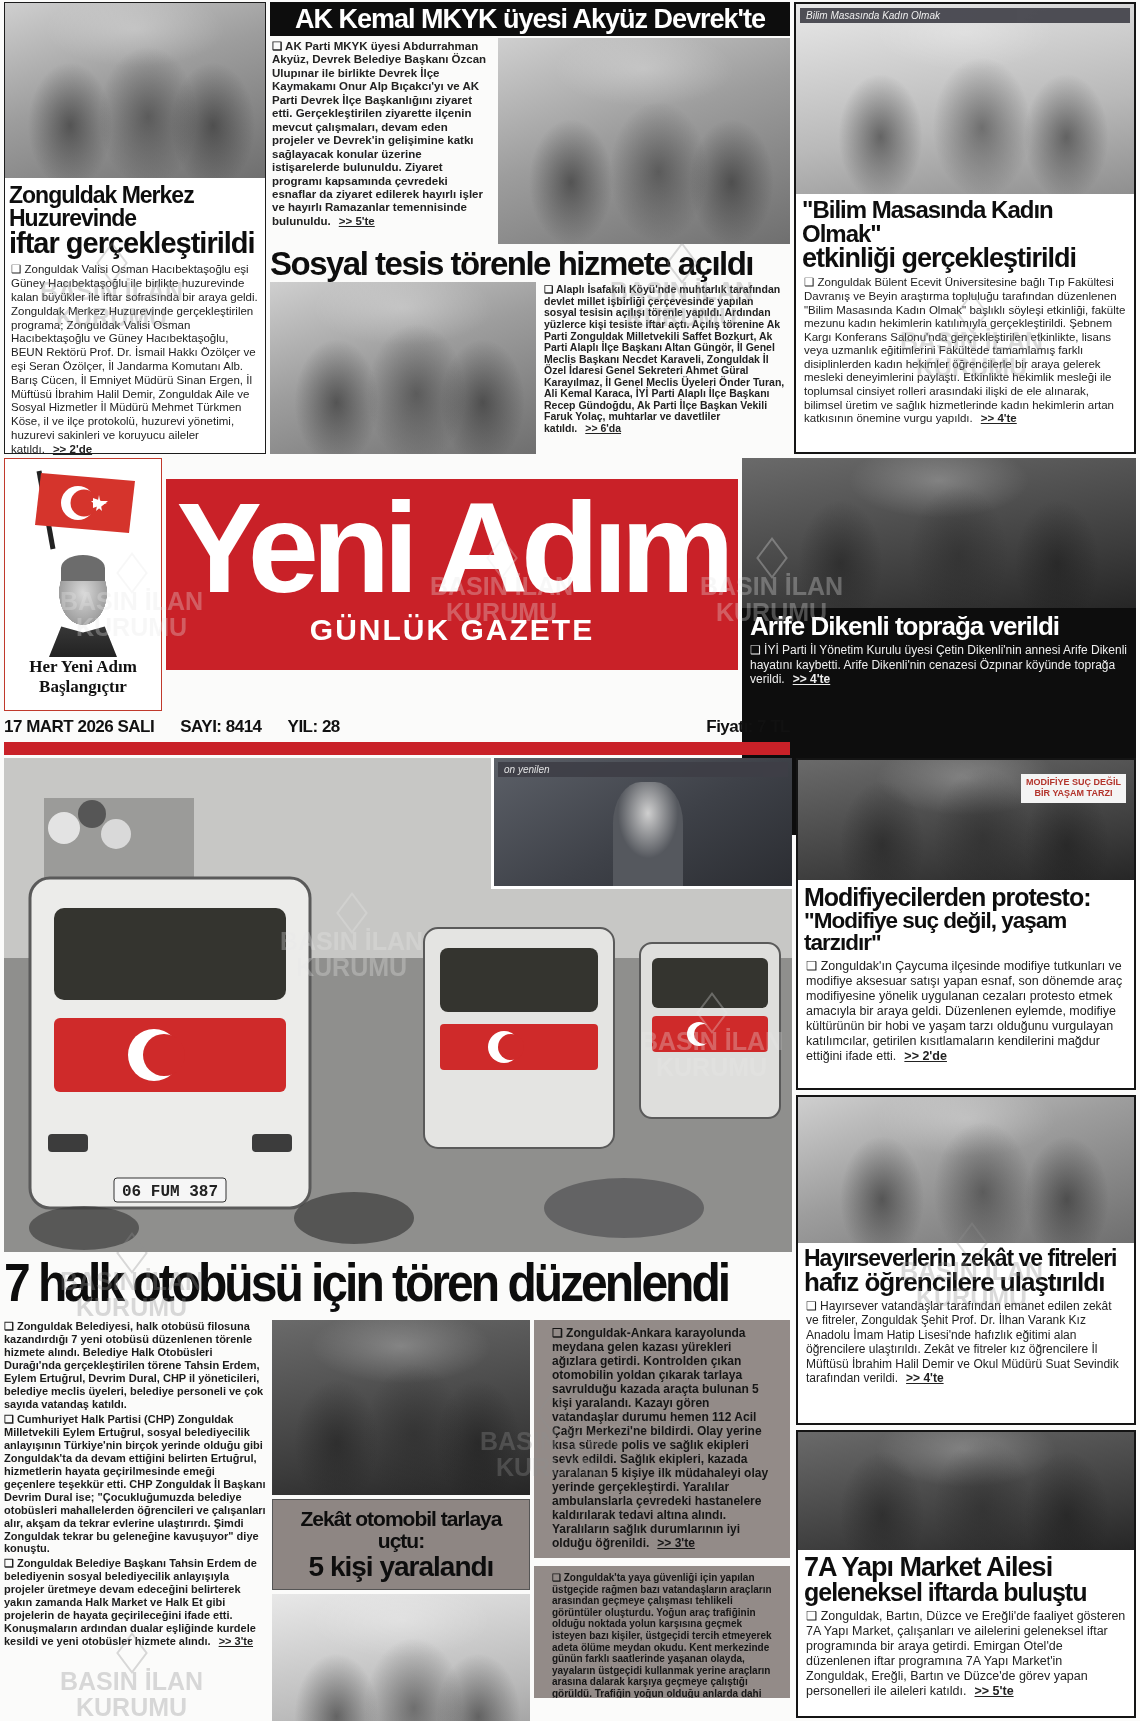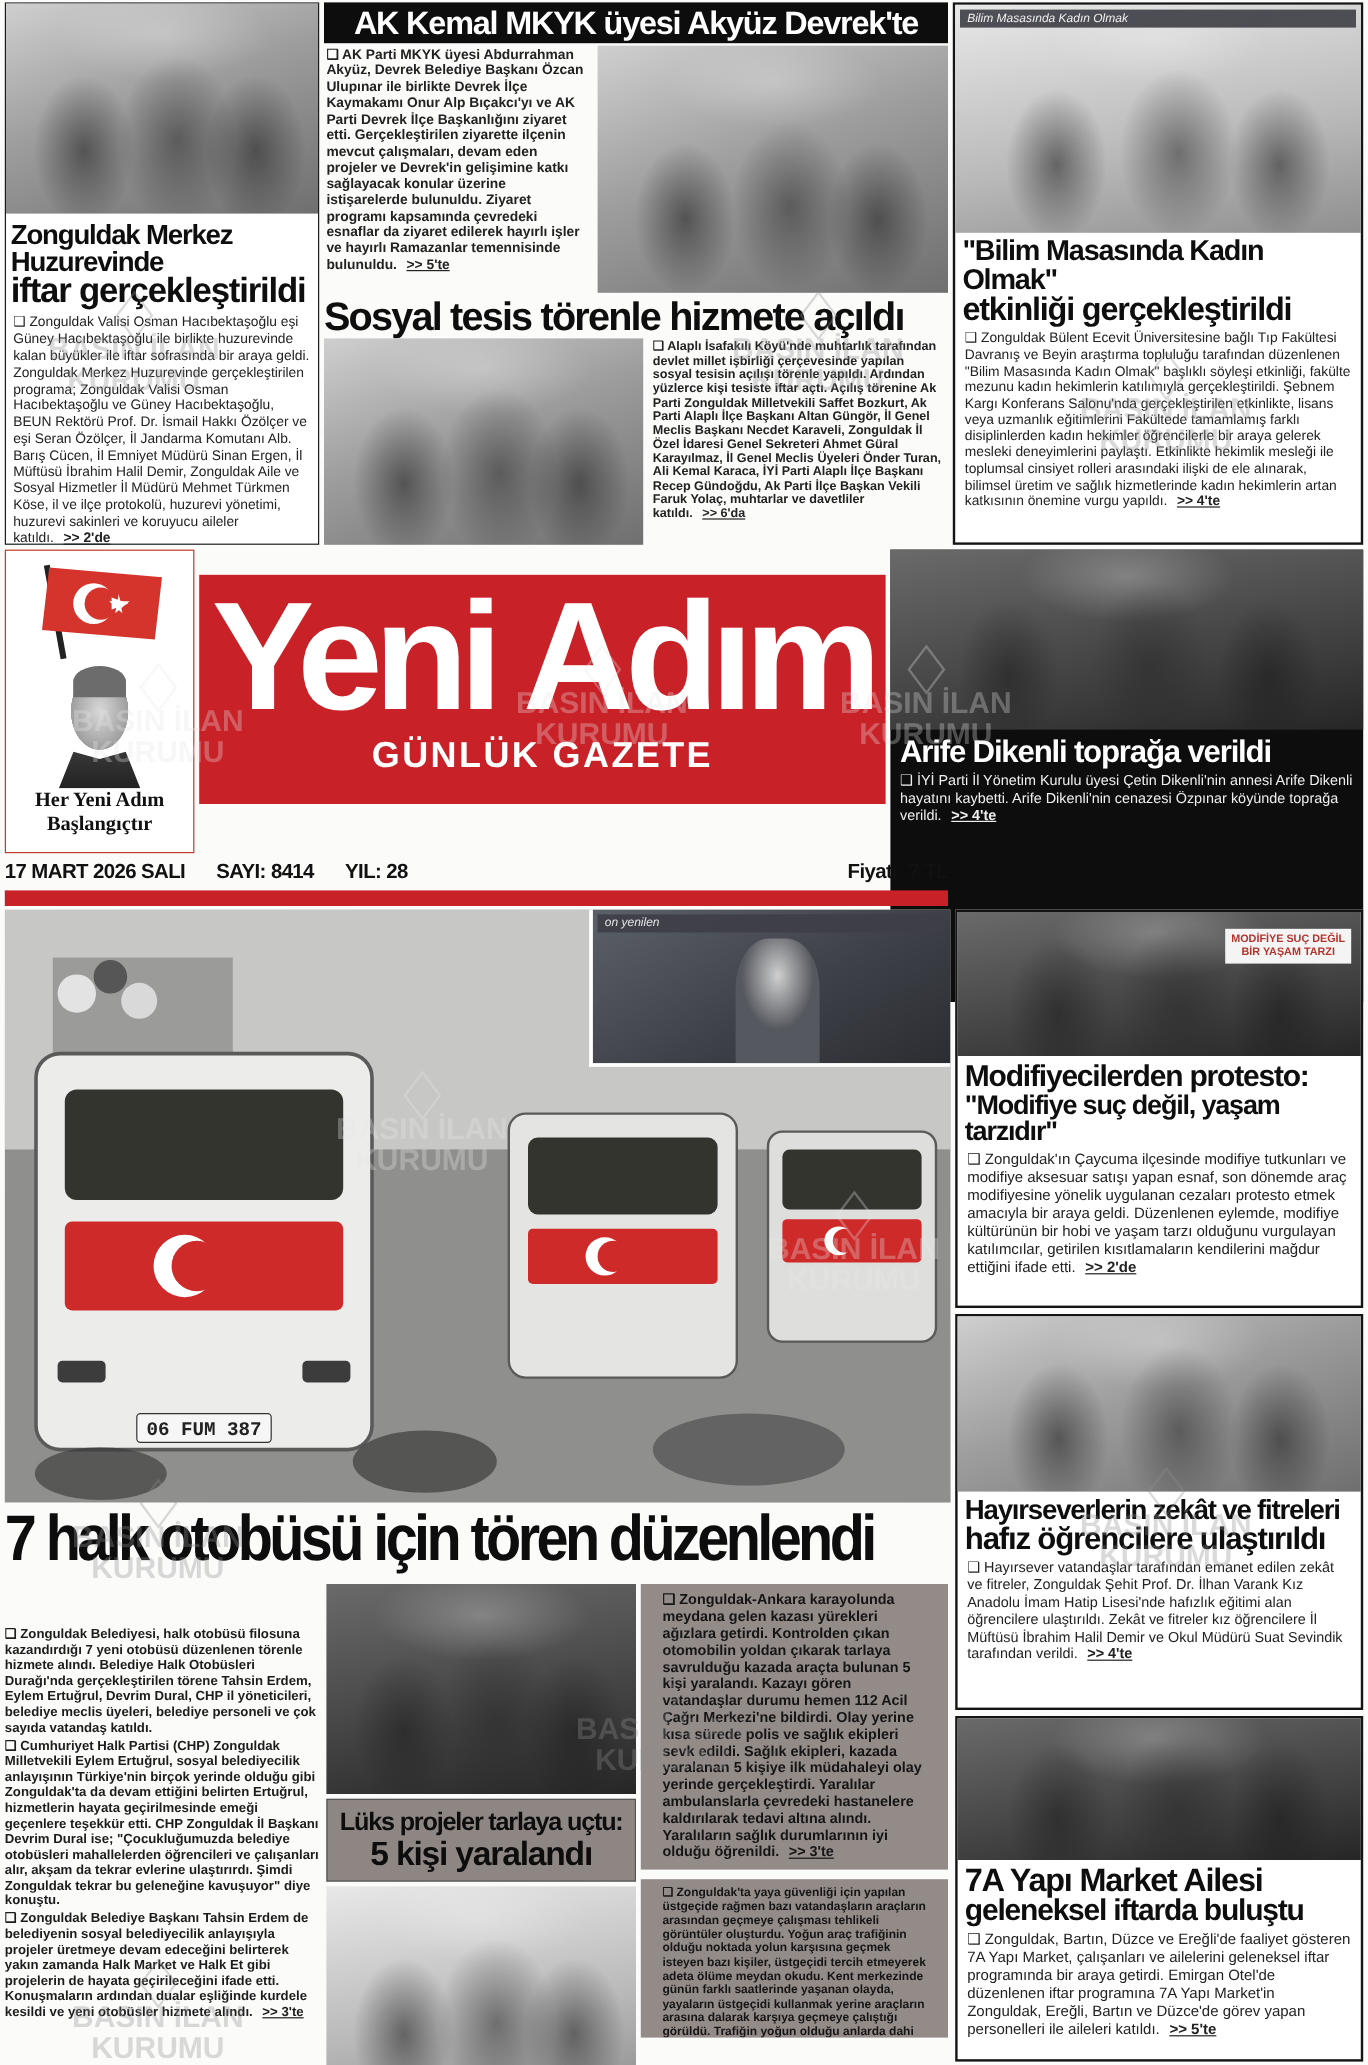--- a/index.html
+++ b/index.html
@@ -77,21 +77,21 @@
       background:radial-gradient(40px 60px at 50% 30%,#cfcfcf,#55585e 75%);border-radius:40% 40% 0 0;}
   #rightphoto-wrap{left:796px;top:758px;width:340px;height:332px;border:2px solid #141414;
       box-sizing:border-box;background:#fff;}
   #photo-monument{height:120px;}
   #hl-modifiye1{font-size:25px;padding:5px 6px 0 6px;}
   #hl-modifiye2{font-size:22.5px;padding:0 6px 2px 6px;}
   #body-modifiye{font-size:12.5px;line-height:1.2;padding:3px 8px;}
   
   #hl-otobus{left:4px;top:1256px;width:788px;font-size:48px;font-weight:bold;
       letter-spacing:-3px;line-height:1;transform:scaleY(1.12);transform-origin:top left;color:#0d0d0d;}
-  #col-left{left:4px;top:1356px;width:264px;font-size:11px;font-weight:bold;
+  #col-left{left:4px;top:1320px;width:264px;font-size:11px;font-weight:bold;
       line-height:1.18;color:#1c1c1c;}
   #col-left p{margin:0 0 2px 0;}
   #colA{left:272px;top:1320px;width:258px;}
   #colA .ph{height:175px;margin-bottom:4px;}
   .graybox{background:#8e8683;border:1px solid #555;text-align:center;color:#0d0d0d;
       font-weight:bold;letter-spacing:-1px;margin-bottom:4px;}
   #gb-kaza{padding:8px 2px;}
   #gb-kaza .l1{font-size:21px;line-height:1.05;}
   #gb-kaza .l2{font-size:28px;line-height:1.05;}
   #photo-overpass{height:72px;}
@@ -257,21 +257,21 @@
 
   <section class="abs" id="col-left">
     <p>❑ Zonguldak Belediyesi, halk otobüsü filosuna kazandırdığı 7 yeni otobüsü düzenlenen törenle hizmete alındı. Belediye Halk Otobüsleri Durağı'nda gerçekleştirilen törene Tahsin Erdem, Eylem Ertuğrul, Devrim Dural, CHP il yöneticileri, belediye meclis üyeleri, belediye personeli ve çok sayıda vatandaş katıldı.</p>
     <p>❑ Cumhuriyet Halk Partisi (CHP) Zonguldak Milletvekili Eylem Ertuğrul, sosyal belediyecilik anlayışının Türkiye'nin birçok yerinde olduğu gibi Zonguldak'ta da devam ettiğini belirten Ertuğrul, hizmetlerin hayata geçirilmesinde emeği geçenlere teşekkür etti. CHP Zonguldak İl Başkanı Devrim Dural ise; "Çocukluğumuzda belediye otobüsleri mahallelerden öğrencileri ve çalışanları alır, akşam da tekrar evlerine ulaştırırdı. Şimdi Zonguldak tekrar bu geleneğine kavuşuyor" diye konuştu.</p>
     <p><span>❑ Zonguldak Belediye Başkanı Tahsin Erdem de belediyenin sosyal belediyecilik anlayışıyla projeler üretmeye devam edeceğini belirterek yakın zamanda Halk Market ve Halk Et gibi projelerin de hayata geçirileceğini ifade etti. Konuşmaların ardından dualar eşliğinde kurdele kesildi ve yeni otobüsler hizmete alındı.</span><span class="more">&gt;&gt; 3'te</span></p>
   </section>
 
   <section class="abs" id="colA">
     <div class="ph ph-dark"></div>
     <div class="graybox" id="gb-kaza">
-      <div class="l1">Lüks projeler tarlaya uçtu:</div>
+      <div class="l1">Zekât otomobil tarlaya uçtu:</div>
       <div class="l2">5 kişi yaralandı</div>
     </div>
     <div class="ph ph-light" id="photo-overpass"></div>
 
   </section>
 
   <section class="abs" id="colB">
     <div class="graypanel" id="panel-kaza"><span>❑ Zonguldak-Ankara karayolunda meydana gelen kazası yürekleri ağızlara getirdi. Kontrolden çıkan otomobilin yoldan çıkarak tarlaya savrulduğu kazada araçta bulunan 5 kişi yaralandı. Kazayı gören vatandaşlar durumu hemen 112 Acil Çağrı Merkezi'ne bildirdi. Olay yerine kısa sürede polis ve sağlık ekipleri sevk edildi. Sağlık ekipleri, kazada yaralanan 5 kişiye ilk müdahaleyi olay yerinde gerçekleştirdi. Yaralılar ambulanslarla çevredeki hastanelere kaldırılarak tedavi altına alındı. Yaralıların sağlık durumlarının iyi olduğu öğrenildi.</span><span class="more">&gt;&gt; 3'te</span></div>
     <div class="graypanel" id="panel-ust"><span>❑ Zonguldak'ta yaya güvenliği için yapılan üstgeçide rağmen bazı vatandaşların araçların arasından geçmeye çalışması tehlikeli görüntüler oluşturdu. Yoğun araç trafiğinin olduğu noktada yolun karşısına geçmek isteyen bazı kişiler, üstgeçidi tercih etmeyerek adeta ölüme meydan okudu. Kent merkezinde günün farklı saatlerinde yaşanan olayda, yayaların üstgeçidi kullanmak yerine araçların arasına dalarak karşıya geçmeye çalıştığı görüldü. Trafiğin yoğun olduğu anlarda dahi risk alan vatandaşlar, hem kendi canlarını hem de</span><span class="more">&gt;&gt; 5'te</span></div>
   </section>

